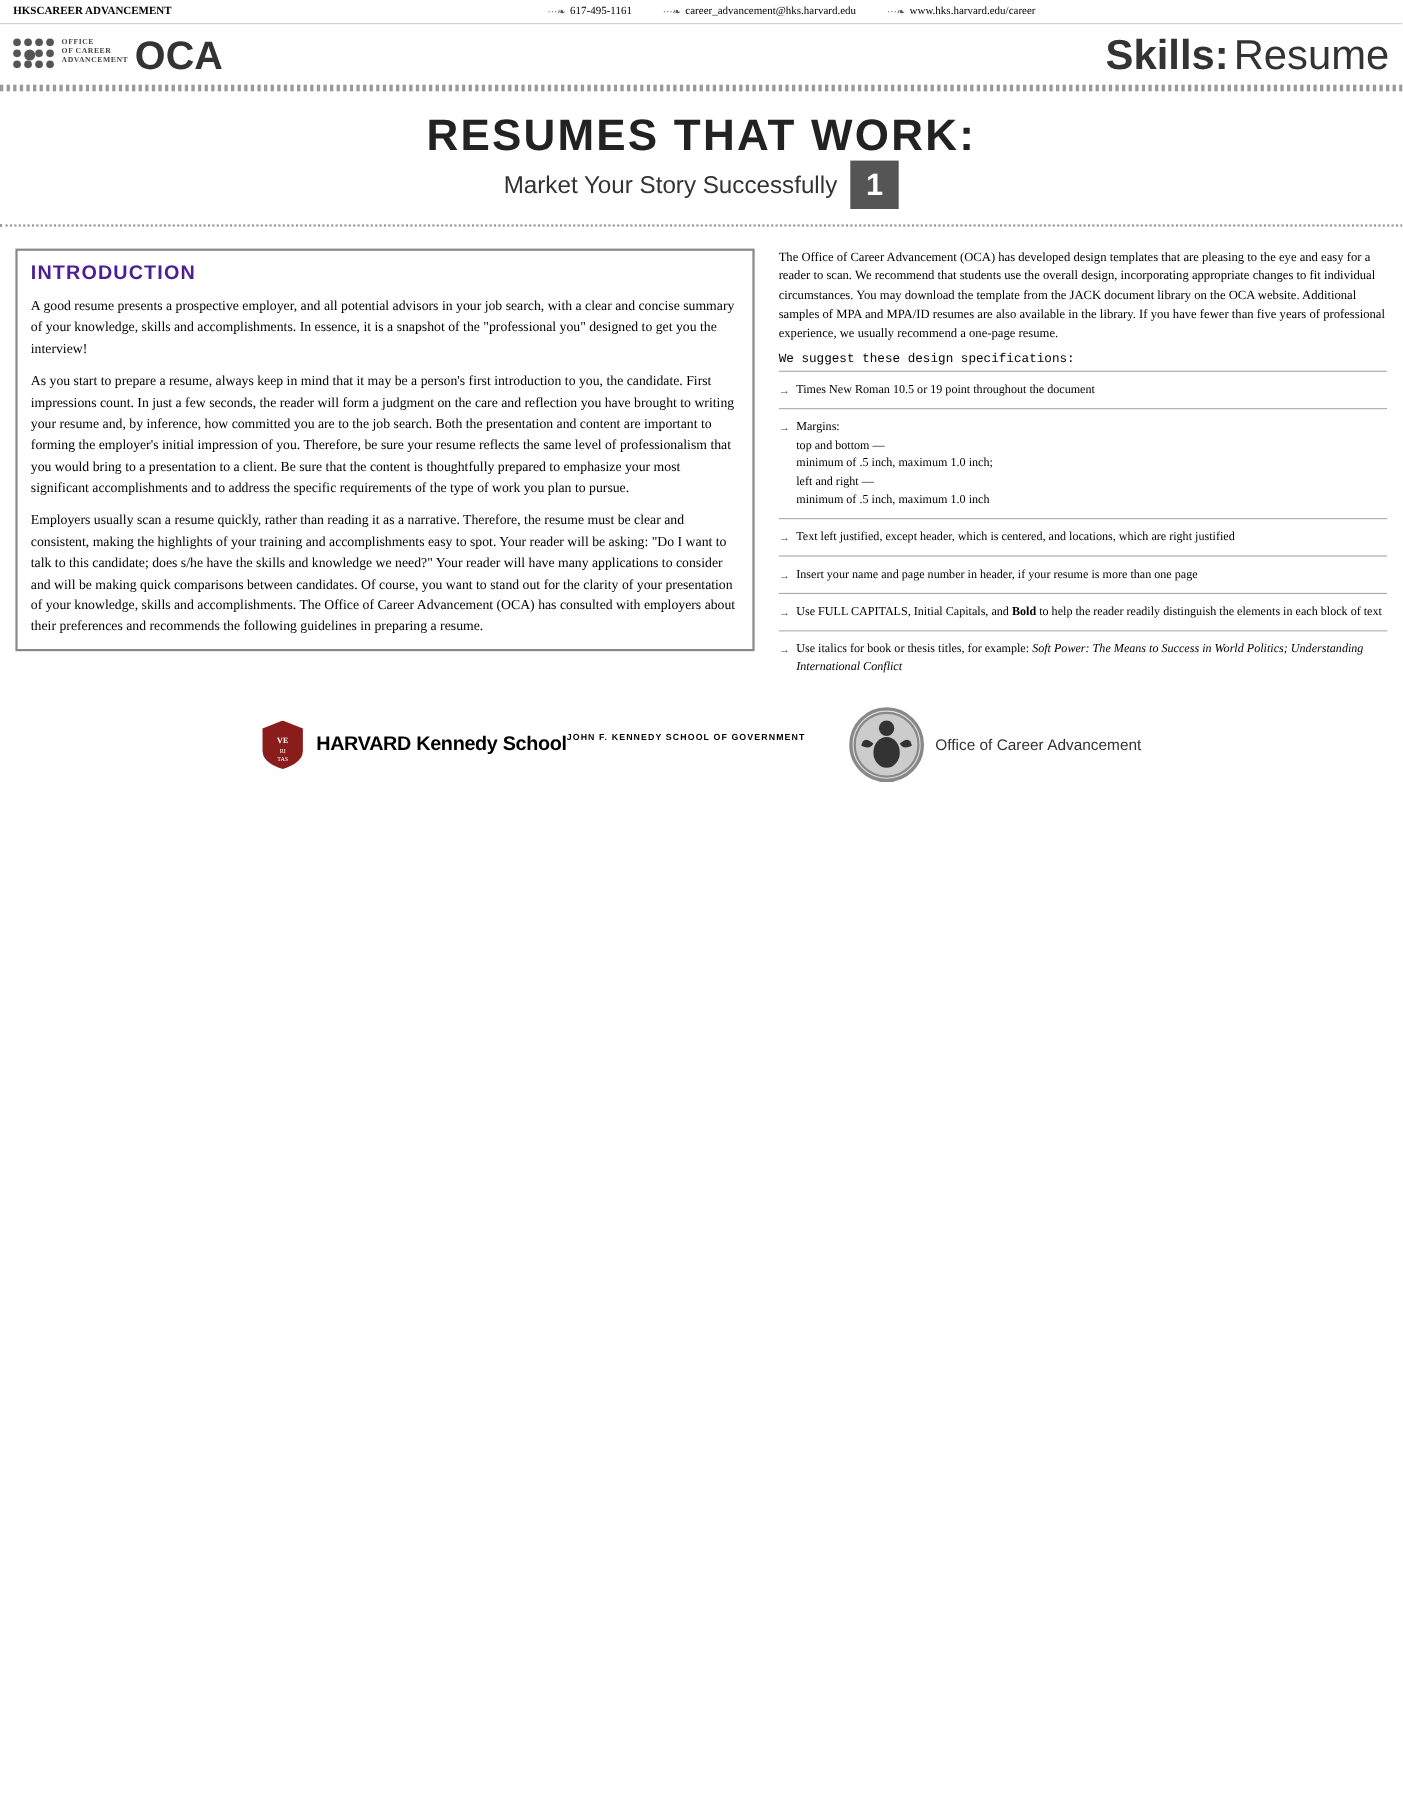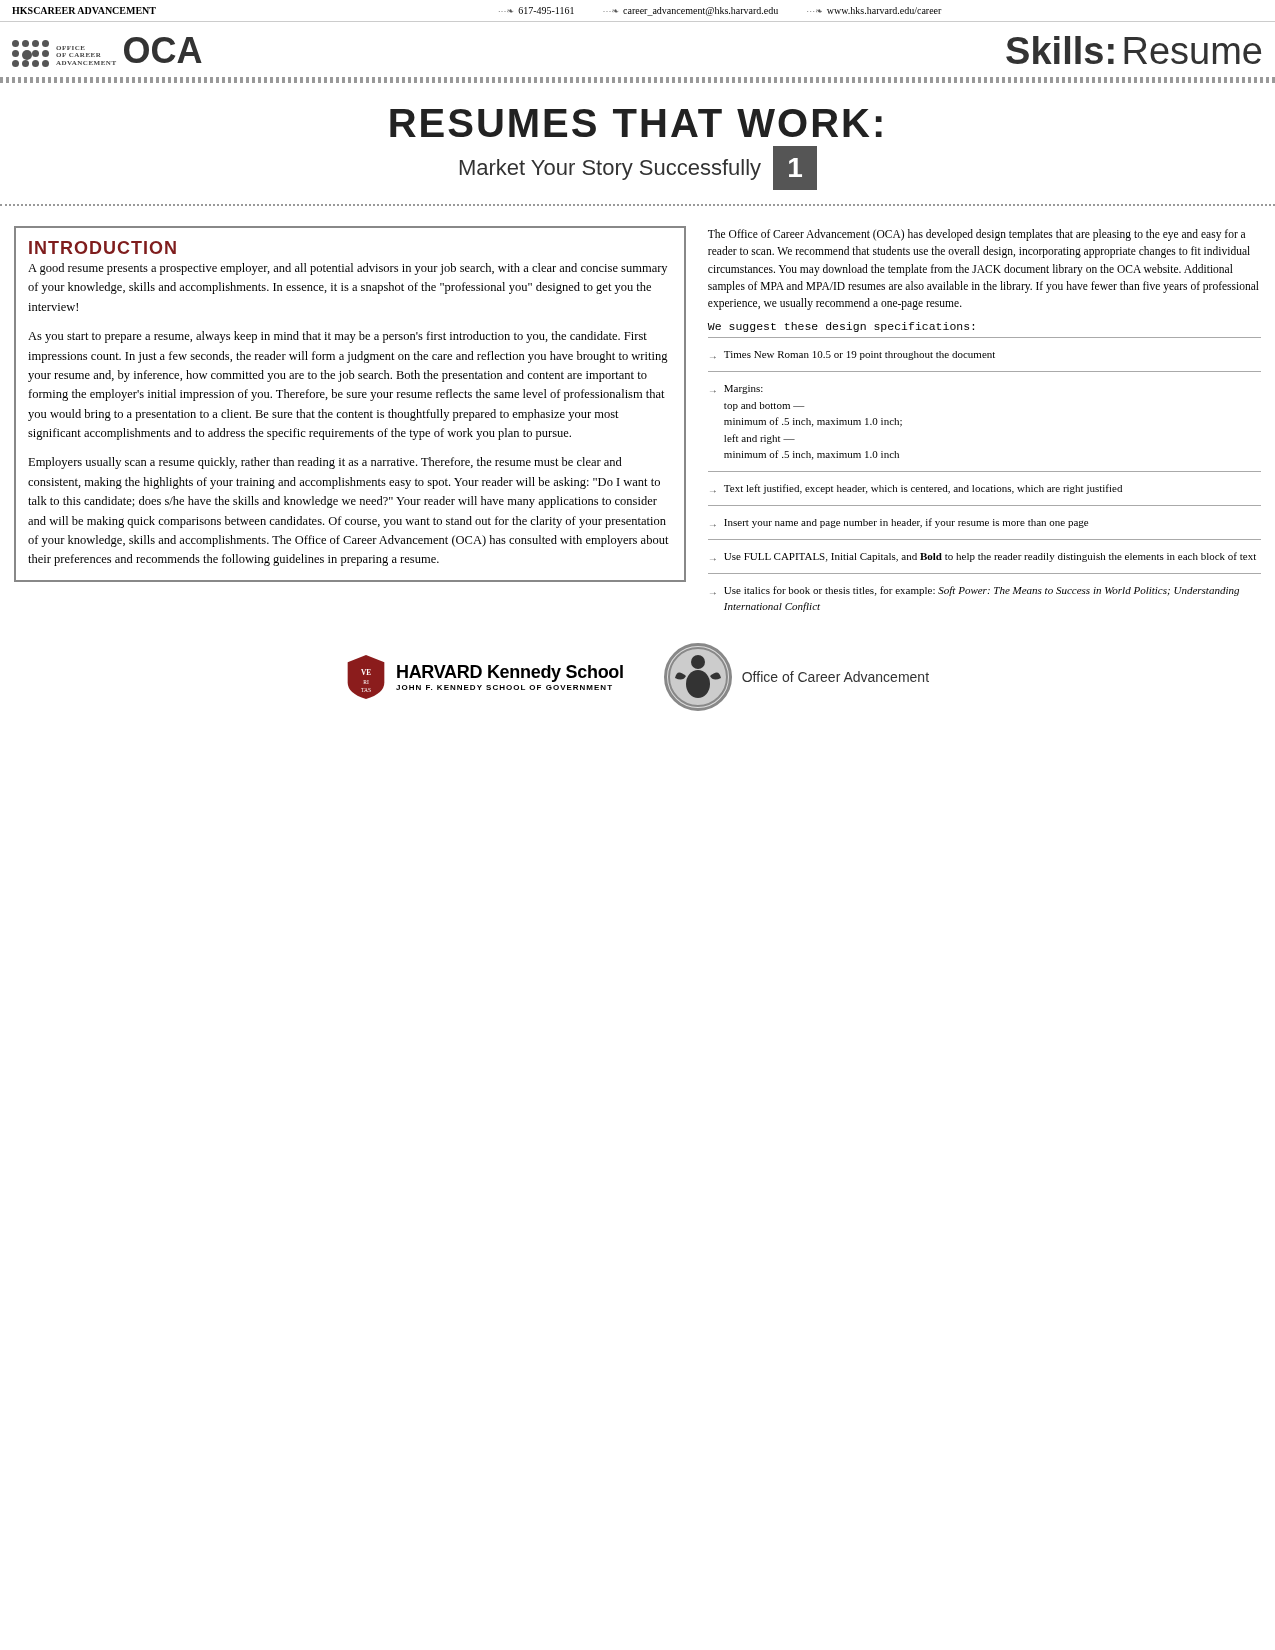--- a/index.html
+++ b/index.html
@@ -46,21 +46,21 @@
 
     
     .brand-header {
       display: flex;
       align-items: center;
       padding: 8px 12px 4px 12px;
       border-bottom: 3px dotted #999;
     }
     .oca-logo {
       display: flex;
-      align-items: flex-end;
+      align-items: flex-start;
       gap: 6px;
       flex: 0 0 auto;
     }
     .logo-dots {
       display: grid;
       grid-template-columns: repeat(4, 8px);
       grid-template-rows: repeat(3, 8px);
       gap: 2px;
     }
     .dot {
@@ -175,21 +175,22 @@
 
     .intro-box {
       border: 2px solid #888;
       padding: 10px 12px;
     }
 
     .intro-title {
       font-family: Arial, sans-serif;
       font-size: 18px;
       font-weight: bold;
-      color: #7f1d1d;
+      color: #4c1d95;
+      margin-bottom: 10px;
       letter-spacing: 1px;
     }
 
     .intro-para {
       font-size: 12.5px;
       line-height: 1.55;
       margin-bottom: 10px;
       font-family: 'Times New Roman', Times, serif;
     }
     .intro-para:last-child {
@@ -265,21 +266,22 @@
       display: flex;
       align-items: center;
       gap: 10px;
     }
     .harvard-shield {
       width: 40px;
       height: 44px;
     }
     .harvard-text {
       display: flex;
-      flex-direction: column;
+      flex-direction: row;
+      text-align: center;
     }
     .harvard-name {
       font-family: Arial, sans-serif;
       font-size: 18px;
       font-weight: bold;
       color: #000;
       letter-spacing: -0.3px;
     }
     .harvard-sub {
       font-family: Arial, sans-serif;

